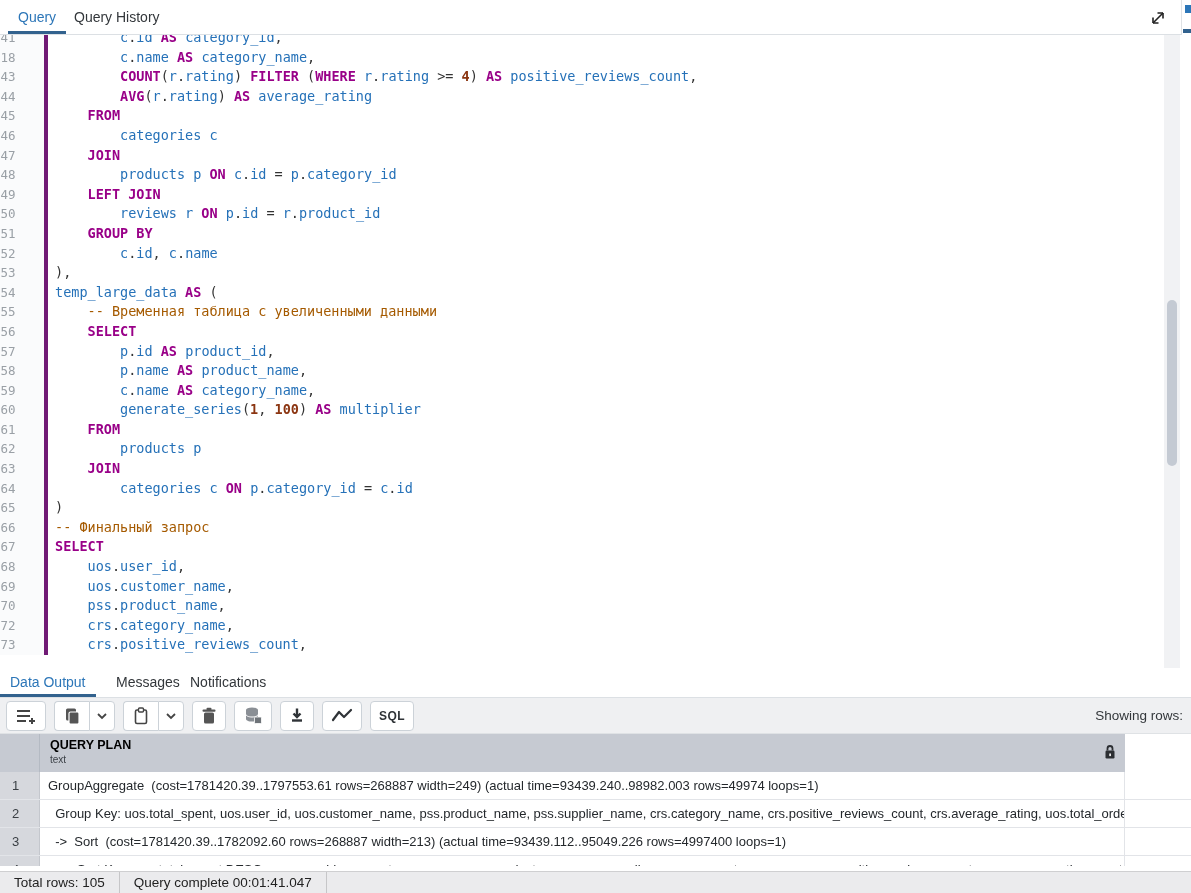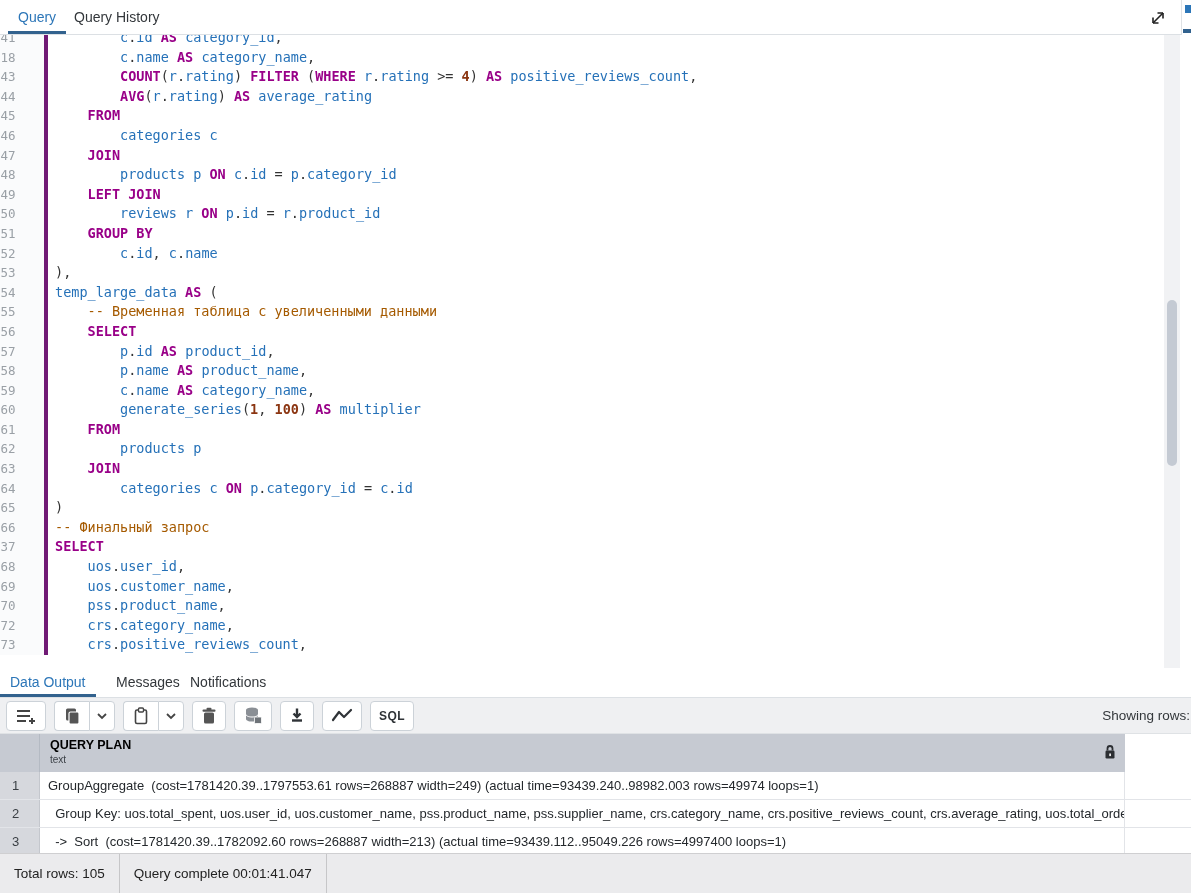--- a/index.html
+++ b/index.html
@@ -61,39 +61,39 @@
              background:#eff0f2; border-bottom:1px solid #dfe2e5;
              display:flex; align-items:center; padding-left:6px; gap:8px; }
   .tbtn { height:30px; min-width:34px; background:#fff; border:1px solid #ccd2d8;
           border-radius:4px; display:flex; align-items:center; justify-content:center;
           padding:0 8px; cursor:pointer; }
   .tgroup { display:flex; height:30px; }
   .tgroup .tbtn:first-child { border-radius:4px 0 0 4px; border-right:none; }
   .tgroup .tbtn:last-child  { border-radius:0 4px 4px 0; min-width:26px; padding:0 5px; }
   .sql-btn { font-weight:bold; font-size:12px; color:#2f3337; letter-spacing:0.5px; }
   .showing-rows { position:absolute; right:0; top:0; height:36px; line-height:36px;
-                  font-size:13.5px; color:#33373b; padding-right:1px; }
+                  font-size:13.5px; color:#33373b; padding-right:8px; }
 
   
   .plan-table { position:absolute; left:0; top:66px; width:1191px; height:132px; overflow:hidden; }
   .pt-header { display:flex; height:38px; }
   .pt-h-num { flex:0 0 40px; background:#c6cad2; border-right:1px solid #b4bac3; }
   .pt-h-main { flex:0 0 1085px; background:#c6cad2; padding:4px 10px 0 10px; position:relative; }
   .pt-h-title { font-size:12.5px; font-weight:bold; color:#000000; line-height:15px; }
   .pt-h-sub { font-size:10px; color:#3c4147; line-height:14px; }
   .lock-icon { position:absolute; right:8px; top:10px; }
   .pt-row { display:flex; height:28px; border-bottom:1px solid #e2e4e8; }
   .pt-num { flex:0 0 40px; background:#d6d8dd; border-right:1px solid #c4c7cd;
             font-size:13px; color:#3a3f44; display:flex; align-items:center; padding-left:12px; }
   .pt-cell { flex:0 0 1085px; border-right:1px solid #e2e4e8; font-size:13px; color:#24282c;
              display:flex; align-items:center; padding-left:8px;
              white-space:pre; overflow:hidden; }
 
   
-  .status-bar { position:absolute; left:0; bottom:0; width:1191px; height:40px;
+  .status-bar { position:absolute; left:0; bottom:0; width:1191px; height:22px;
                 background:#ebebed; border-top:1px solid #cfcfd1; display:flex;
                 z-index:5; font-size:13.5px; color:#222; }
   .sb-sec { display:flex; align-items:center; padding:0 14px; border-right:1px solid #c6c6c8; }
 
   .ico { display:block; }
 </style>
 </head>
 <body>
 
 <div class="app">
@@ -139,21 +139,21 @@
         <div class="cm-line"><span class="ln">57</span><span class="code"><span class="tk-p">        </span><span class="tk-i">p</span><span class="tk-p">.</span><span class="tk-i">id</span><span class="tk-p"> </span><span class="tk-k">AS</span><span class="tk-p"> </span><span class="tk-i">product_id</span><span class="tk-p">,</span></span></div>
         <div class="cm-line"><span class="ln">58</span><span class="code"><span class="tk-p">        </span><span class="tk-i">p</span><span class="tk-p">.</span><span class="tk-i">name</span><span class="tk-p"> </span><span class="tk-k">AS</span><span class="tk-p"> </span><span class="tk-i">product_name</span><span class="tk-p">,</span></span></div>
         <div class="cm-line"><span class="ln">59</span><span class="code"><span class="tk-p">        </span><span class="tk-i">c</span><span class="tk-p">.</span><span class="tk-i">name</span><span class="tk-p"> </span><span class="tk-k">AS</span><span class="tk-p"> </span><span class="tk-i">category_name</span><span class="tk-p">,</span></span></div>
         <div class="cm-line"><span class="ln">60</span><span class="code"><span class="tk-p">        </span><span class="tk-i">generate_series</span><span class="tk-p">(</span><span class="tk-n">1</span><span class="tk-p">, </span><span class="tk-n">100</span><span class="tk-p">) </span><span class="tk-k">AS</span><span class="tk-p"> </span><span class="tk-i">multiplier</span></span></div>
         <div class="cm-line"><span class="ln">61</span><span class="code"><span class="tk-p">    </span><span class="tk-k">FROM</span></span></div>
         <div class="cm-line"><span class="ln">62</span><span class="code"><span class="tk-p">        </span><span class="tk-i">products</span><span class="tk-p"> </span><span class="tk-i">p</span></span></div>
         <div class="cm-line"><span class="ln">63</span><span class="code"><span class="tk-p">    </span><span class="tk-k">JOIN</span></span></div>
         <div class="cm-line"><span class="ln">64</span><span class="code"><span class="tk-p">        </span><span class="tk-i">categories</span><span class="tk-p"> </span><span class="tk-i">c</span><span class="tk-p"> </span><span class="tk-k">ON</span><span class="tk-p"> </span><span class="tk-i">p</span><span class="tk-p">.</span><span class="tk-i">category_id</span><span class="tk-p"> = </span><span class="tk-i">c</span><span class="tk-p">.</span><span class="tk-i">id</span></span></div>
         <div class="cm-line"><span class="ln">65</span><span class="code"><span class="tk-p">)</span></span></div>
         <div class="cm-line"><span class="ln">66</span><span class="code"><span class="tk-c">-- Финальный запрос</span></span></div>
-        <div class="cm-line"><span class="ln">37</span><span class="code"><span class="tk-k">SELECT</span></span></div>
+        <div class="cm-line"><span class="ln">67</span><span class="code"><span class="tk-k">SELECT</span></span></div>
         <div class="cm-line"><span class="ln">68</span><span class="code"><span class="tk-p">    </span><span class="tk-i">uos</span><span class="tk-p">.</span><span class="tk-i">user_id</span><span class="tk-p">,</span></span></div>
         <div class="cm-line"><span class="ln">69</span><span class="code"><span class="tk-p">    </span><span class="tk-i">uos</span><span class="tk-p">.</span><span class="tk-i">customer_name</span><span class="tk-p">,</span></span></div>
         <div class="cm-line"><span class="ln">70</span><span class="code"><span class="tk-p">    </span><span class="tk-i">pss</span><span class="tk-p">.</span><span class="tk-i">product_name</span><span class="tk-p">,</span></span></div>
         <div class="cm-line"><span class="ln">72</span><span class="code"><span class="tk-p">    </span><span class="tk-i">crs</span><span class="tk-p">.</span><span class="tk-i">category_name</span><span class="tk-p">,</span></span></div>
         <div class="cm-line"><span class="ln">73</span><span class="code"><span class="tk-p">    </span><span class="tk-i">crs</span><span class="tk-p">.</span><span class="tk-i">positive_reviews_count</span><span class="tk-p">,</span></span></div>
       </div>
     <div class="vscroll-track">
       <div class="vscroll-thumb"></div>
     </div>
   </div>

